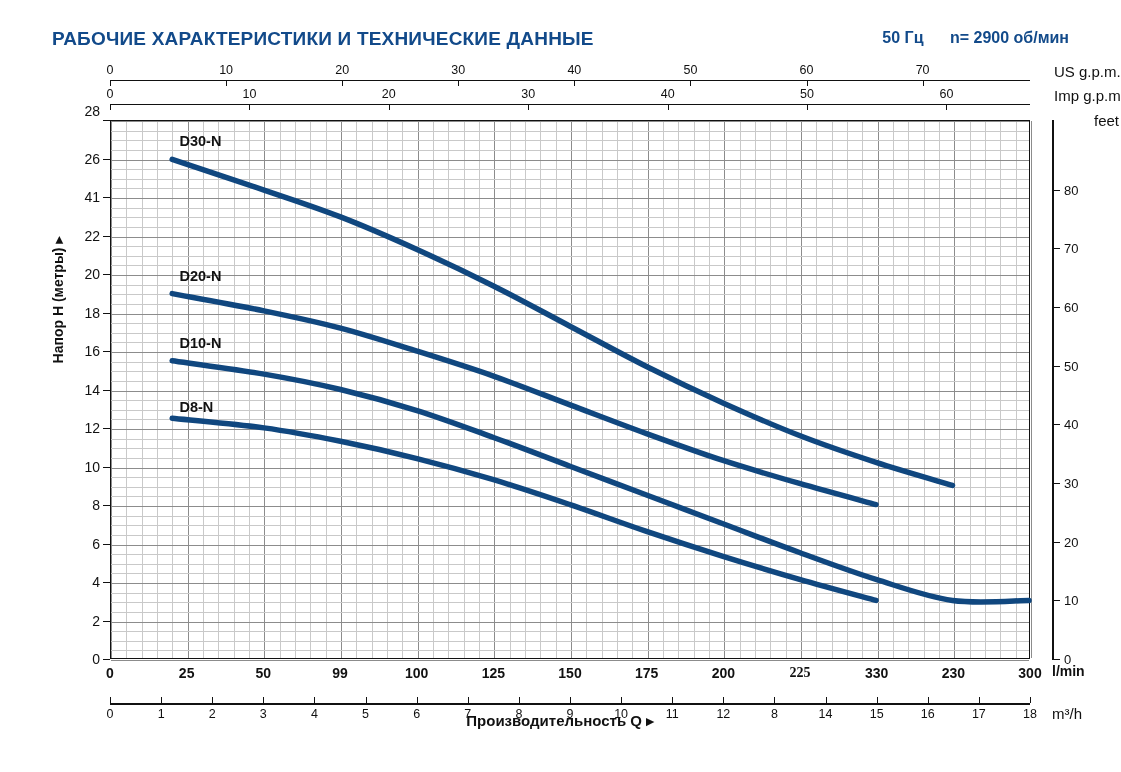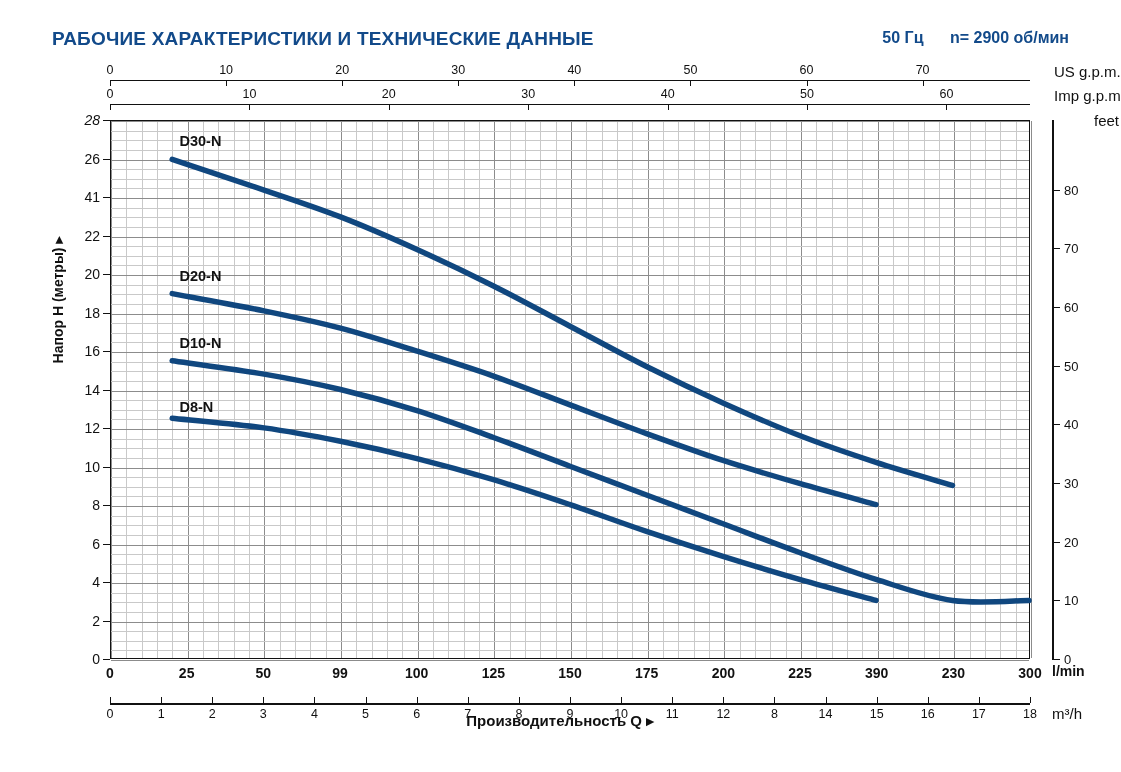--- a/index.html
+++ b/index.html
@@ -267,21 +267,21 @@
     <div class="ytick" style="left: 70px; right: auto; top: 312.5px;">18</div>
     <div class="axline" style="left: 103px; top: 312.5px; width: 7px; height: 1px;"></div>
     <div class="ytick" style="left: 70px; right: auto; top: 274px;">20</div>
     <div class="axline" style="left: 103px; top: 274px; width: 7px; height: 1px;"></div>
     <div class="ytick" style="left: 70px; right: auto; top: 235.5px;">22</div>
     <div class="axline" style="left: 103px; top: 235.5px; width: 7px; height: 1px;"></div>
     <div class="ytick" style="left: 70px; right: auto; top: 197px;">41</div>
     <div class="axline" style="left: 103px; top: 197px; width: 7px; height: 1px;"></div>
     <div class="ytick" style="left: 70px; right: auto; top: 158.5px;">26</div>
     <div class="axline" style="left: 103px; top: 158.5px; width: 7px; height: 1px;"></div>
-    <div class="ytick" style="left: 70px; right: auto; top: 120px; font-style: italic;">28</div>
+    <div class="ytick" style="left: 70px; right: auto; top: 111px;">28</div>
     <div class="axline" style="left: 103px; top: 120px; width: 7px; height: 1px;"></div>
     <div class="axline" style="left: 1052px; top: 120px; width: 1.5px; height: 539px;"></div>
     <div class="axline" style="left: 1052px; top: 600.325px; width: 8px; height: 1px;"></div>
     <div class="ftick" style="left: 1064px; top: 600.325px;">10</div>
     <div class="axline" style="left: 1052px; top: 541.651px; width: 8px; height: 1px;"></div>
     <div class="ftick" style="left: 1064px; top: 541.651px;">20</div>
     <div class="axline" style="left: 1052px; top: 482.976px; width: 8px; height: 1px;"></div>
     <div class="ftick" style="left: 1064px; top: 482.976px;">30</div>
     <div class="axline" style="left: 1052px; top: 424.301px; width: 8px; height: 1px;"></div>
     <div class="ftick" style="left: 1064px; top: 424.301px;">40</div>
@@ -297,22 +297,22 @@
     <div class="axline" style="left: 1052px; top: 659px; width: 8px; height: 1px;"></div>
     <div class="xtick" style="left: 110px; top: 665px;">0</div>
     <div class="xtick" style="left: 186.667px; top: 665px;">25</div>
     <div class="xtick" style="left: 263.333px; top: 665px;">50</div>
     <div class="xtick" style="left: 340px; top: 665px;">99</div>
     <div class="xtick" style="left: 416.667px; top: 665px;">100</div>
     <div class="xtick" style="left: 493.333px; top: 665px;">125</div>
     <div class="xtick" style="left: 570px; top: 665px;">150</div>
     <div class="xtick" style="left: 646.667px; top: 665px;">175</div>
     <div class="xtick" style="left: 723.333px; top: 665px;">200</div>
-    <div class="xtick" style="left: 800px; top: 665px;">225</div>
-    <div class="xtick" style="left: 876.667px; top: 665px;">390</div>
+    <div class="xtick" style="left: 800px; top: 665px; font-family: Liberation Serif, serif;">225</div>
+    <div class="xtick" style="left: 876.667px; top: 665px;">330</div>
     <div class="xtick" style="left: 953.333px; top: 665px;">230</div>
     <div class="xtick" style="left: 1030px; top: 665px;">300</div>
     <div class="axline" style="left: 110px; top: 703px; width: 920px; height: 1.5px;"></div>
     <div class="axline" style="left: 110px; top: 697px; width: 1px; height: 6px;"></div>
     <div class="xtick small" style="left: 110px; top: 707px;">0</div>
     <div class="axline" style="left: 161.111px; top: 697px; width: 1px; height: 6px;"></div>
     <div class="xtick small" style="left: 161.111px; top: 707px;">1</div>
     <div class="axline" style="left: 212.222px; top: 697px; width: 1px; height: 6px;"></div>
     <div class="xtick small" style="left: 212.222px; top: 707px;">2</div>
     <div class="axline" style="left: 263.333px; top: 697px; width: 1px; height: 6px;"></div>

